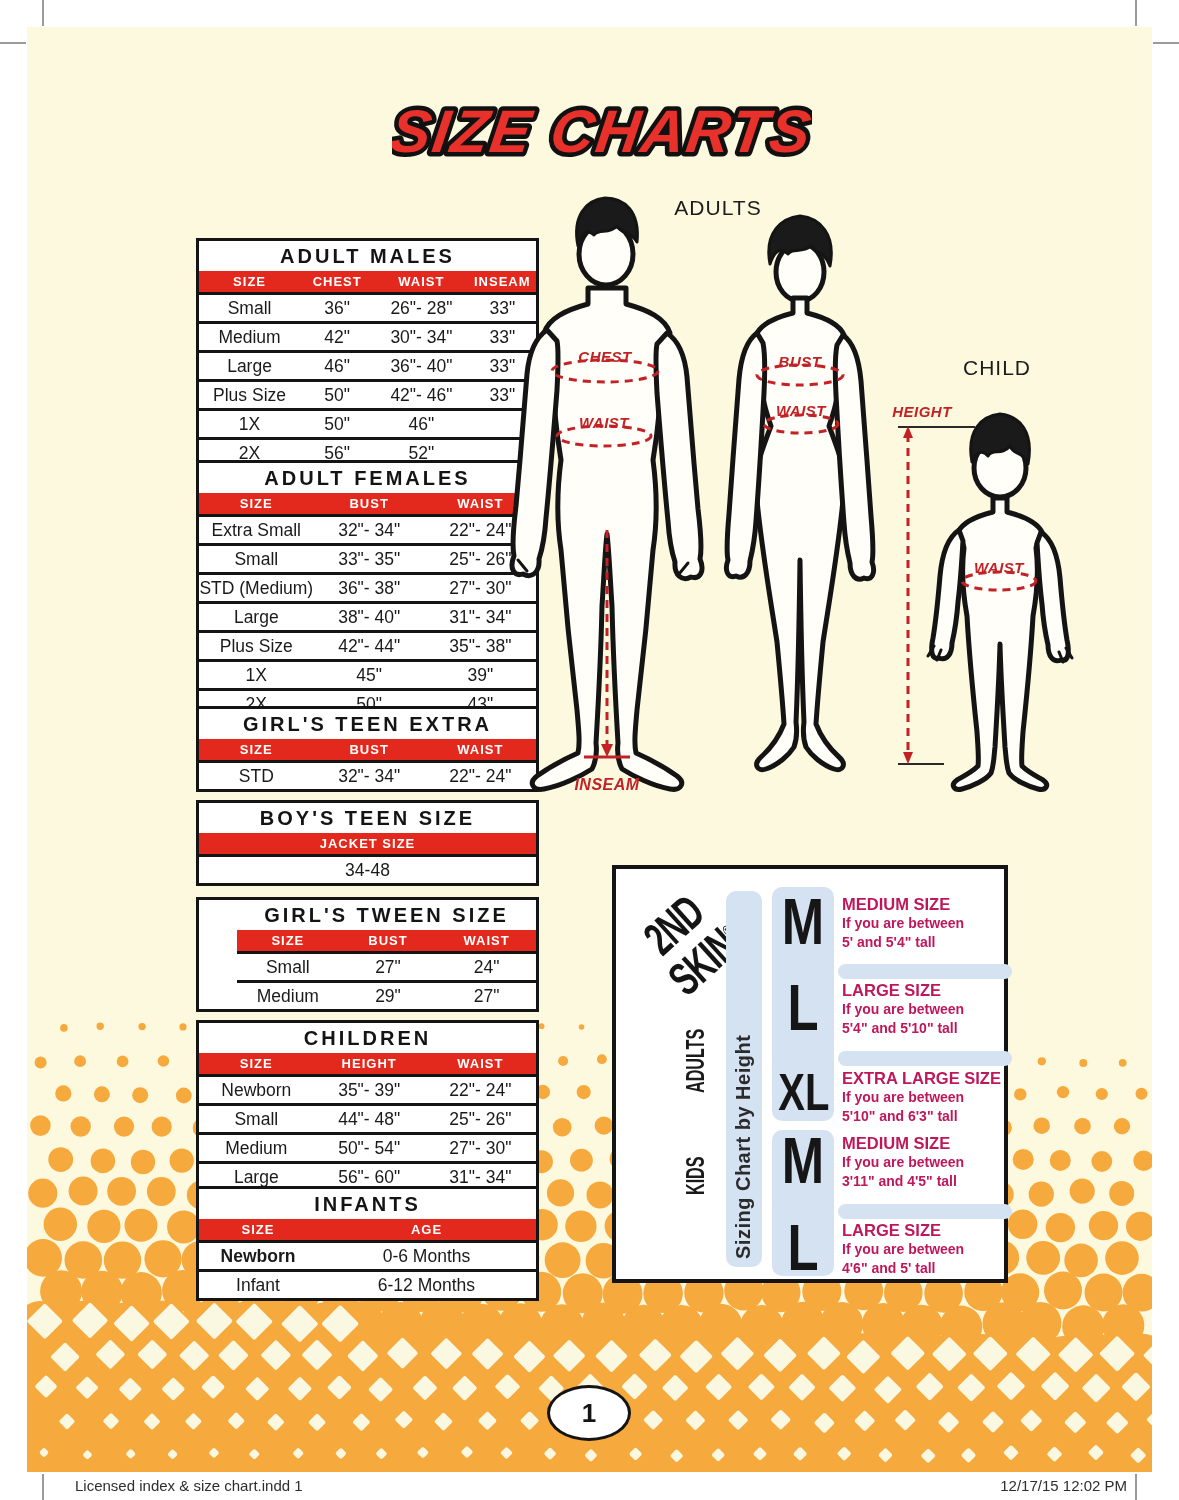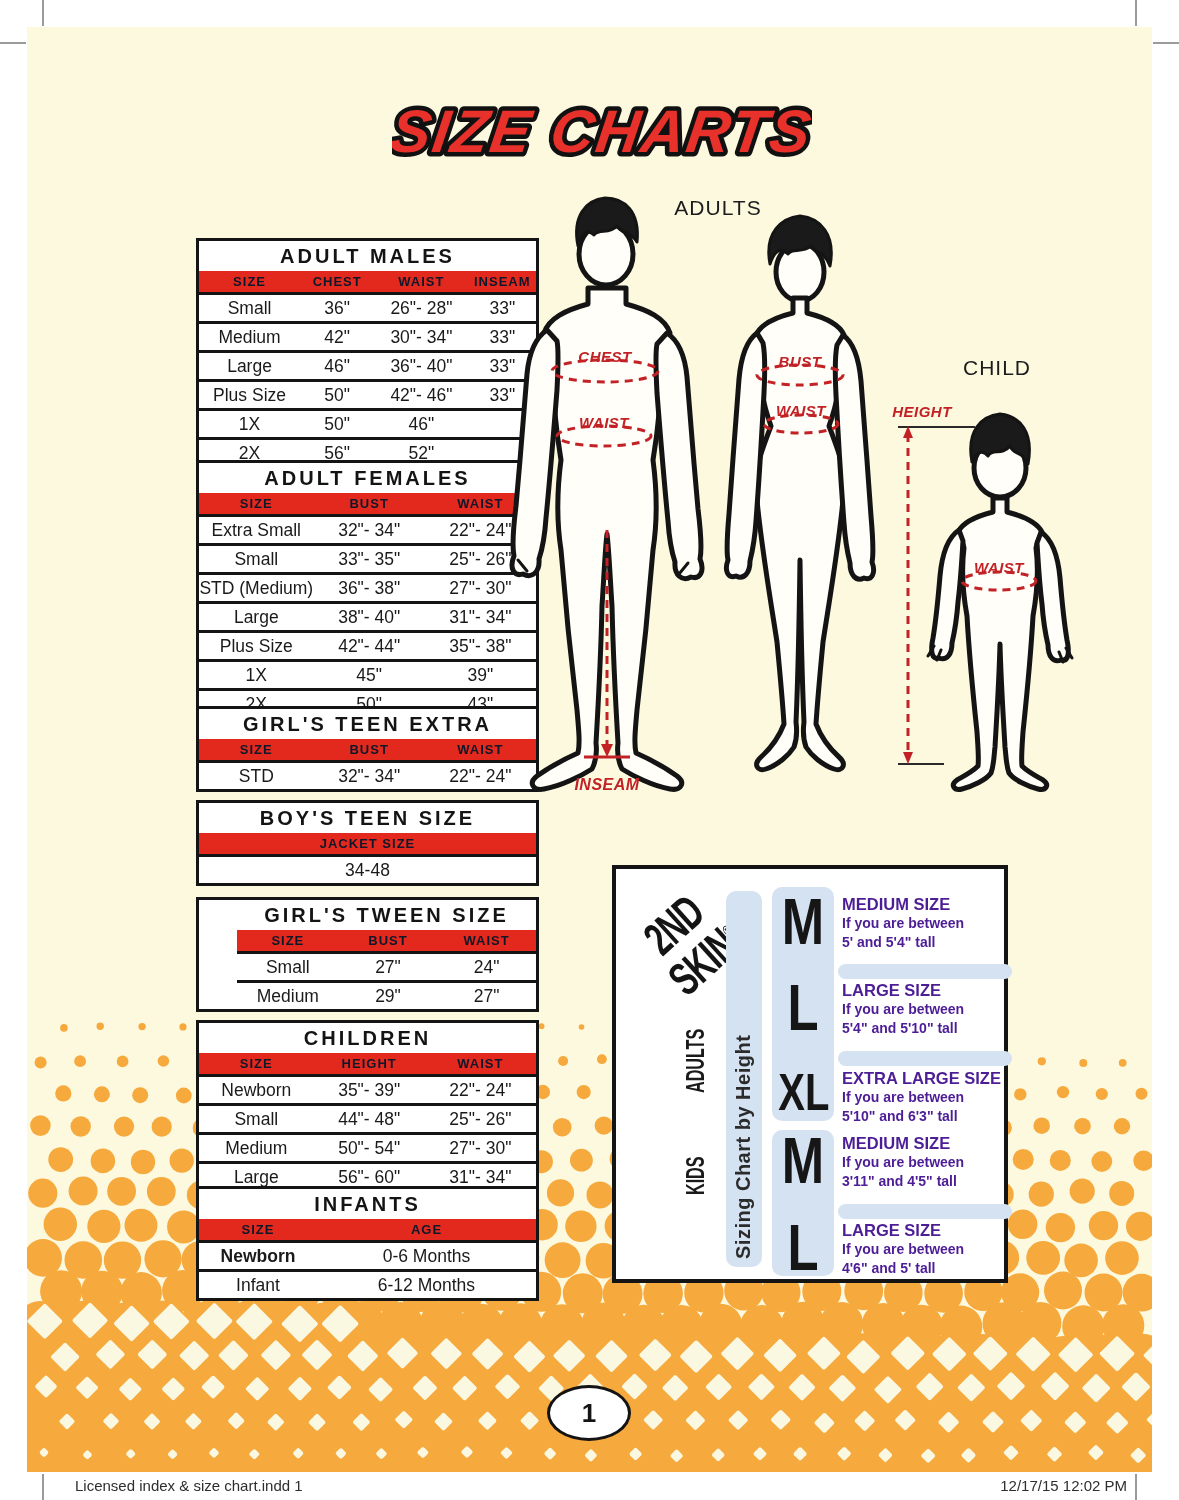--- a/index.html
+++ b/index.html
@@ -14,21 +14,21 @@
   .footer-text{position:absolute;font-size:15px;color:#2e2e2e;}
   
   #title-svg{position:absolute;left:392px;top:72px;width:420px;height:118px;}
   #title-svg text{font-family:"Liberation Sans",sans-serif;font-weight:bold;font-style:italic;
     fill:var(--title-red);stroke:#111111;stroke-width:9px;paint-order:stroke;stroke-linejoin:round;letter-spacing:2px;}
   .section-heading{position:absolute;font-size:21px;letter-spacing:1px;color:#1c1c1c;text-align:center;width:120px;}
   
   .size-table{position:absolute;left:148px;width:343px;background:#ffffff;border:3px solid #141414;box-sizing:border-box;margin-left:48px;}
   .st-title{height:30px;line-height:30px;text-align:center;font-weight:bold;font-size:20px;letter-spacing:3px;color:#141414;}
   .st-head{height:21px;background:var(--red-header);display:flex;align-items:center;}
-  .st-head span{display:block;text-align:center;color:#0f172a;font-weight:bold;font-size:13px;letter-spacing:1px;}
+  .st-head span{display:block;text-align:center;color:#ffffff;font-weight:bold;font-size:13px;letter-spacing:1px;}
   .st-row{height:26px;display:flex;align-items:center;border-top:3px solid #141414;}
   .st-row span{display:block;text-align:center;font-size:17.5px;color:#1a1a1a;}
   
   #figures-svg{position:absolute;left:495px;top:190px;width:640px;height:615px;}
   .fig-body{fill:#FFFEF8;stroke:#141414;stroke-width:5px;stroke-linejoin:round;stroke-linecap:round;}
   .fig-hair{fill:#1a1a1a;stroke:#141414;stroke-width:3px;stroke-linejoin:round;}
   .fig-line{fill:none;stroke:#141414;stroke-width:3px;stroke-linecap:round;}
   .anno-dash{fill:none;stroke:var(--annotation-red);stroke-width:3px;stroke-dasharray:8 6;}
   .anno-solid{fill:none;stroke:var(--annotation-red);stroke-width:3px;}
   .anno-fill{fill:var(--annotation-red);}
@@ -53,21 +53,21 @@
   .v-kids{left:64px;top:326px;font-size:26px;transform:rotate(-90deg) scale(.62,1);}
   .blue-bar{position:absolute;left:110px;top:22px;width:36px;height:376px;background:var(--light-blue);border-radius:10px;}
   .v-sizing{left:116px;top:390px;font-size:20px;color:#2b2b2b;transform:rotate(-90deg);letter-spacing:.5px;}
   .letter-col{position:absolute;left:156px;width:62px;background:var(--light-blue);border-radius:10px;}
   .lc-adults{top:18px;height:234px;}
   .lc-kids{top:261px;height:146px;}
   .big-letter{position:absolute;left:156px;width:62px;text-align:center;font-weight:bold;color:#161616;
     font-size:62px;line-height:62px;transform:scale(.82,1.05);}
   .big-letter.xl{font-size:50px;line-height:54px;transform:scale(.8,1.05);}
   .sep-bar{position:absolute;left:222px;width:174px;height:15px;background:var(--light-blue);border-radius:8px;}
-  .desc-block{position:absolute;left:226px;width:170px;color:#4c1d95;}
+  .desc-block{position:absolute;left:226px;width:170px;color:#be185d;}
   .desc-title{font-weight:bold;font-size:16.5px;line-height:20px;}
   .desc-line{font-weight:bold;font-size:14px;line-height:18.5px;}
 </style>
 </head>
 <body>
 
 <div class="page"></div>
 
 <div class="crop" style="left:42px;top:0;width:2px;height:26px;"></div>
 <div class="crop" style="left:0;top:42px;width:26px;height:2px;"></div>

